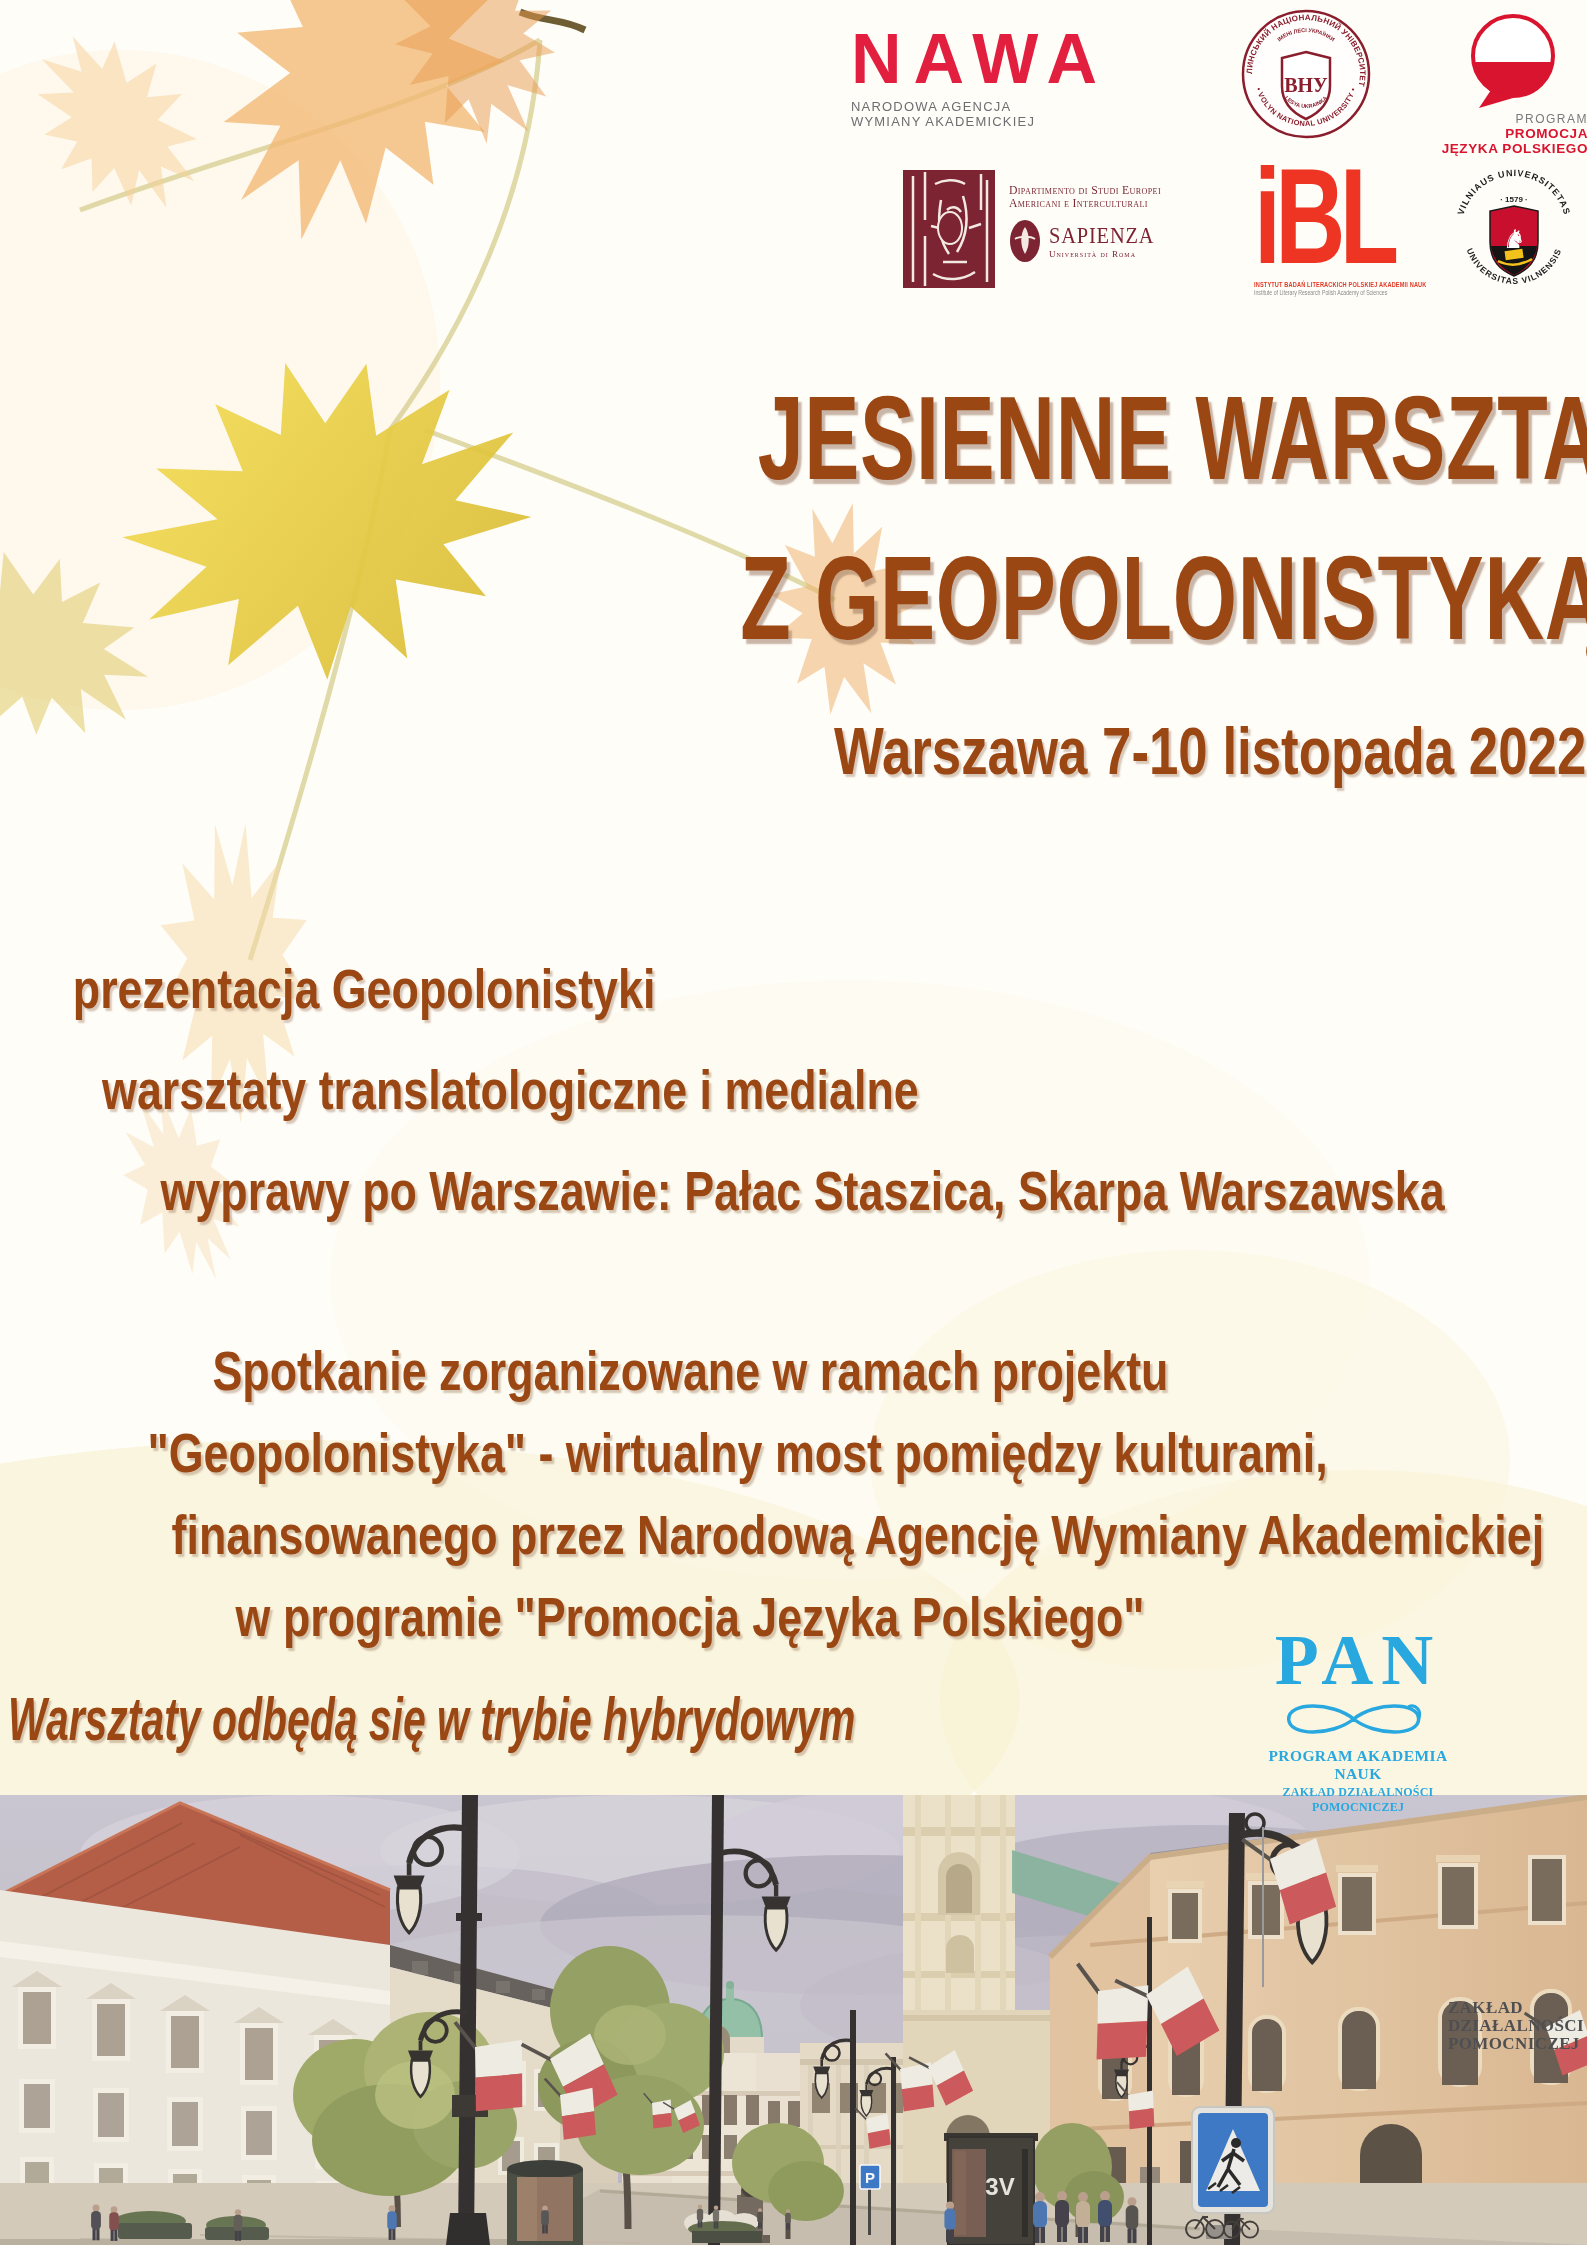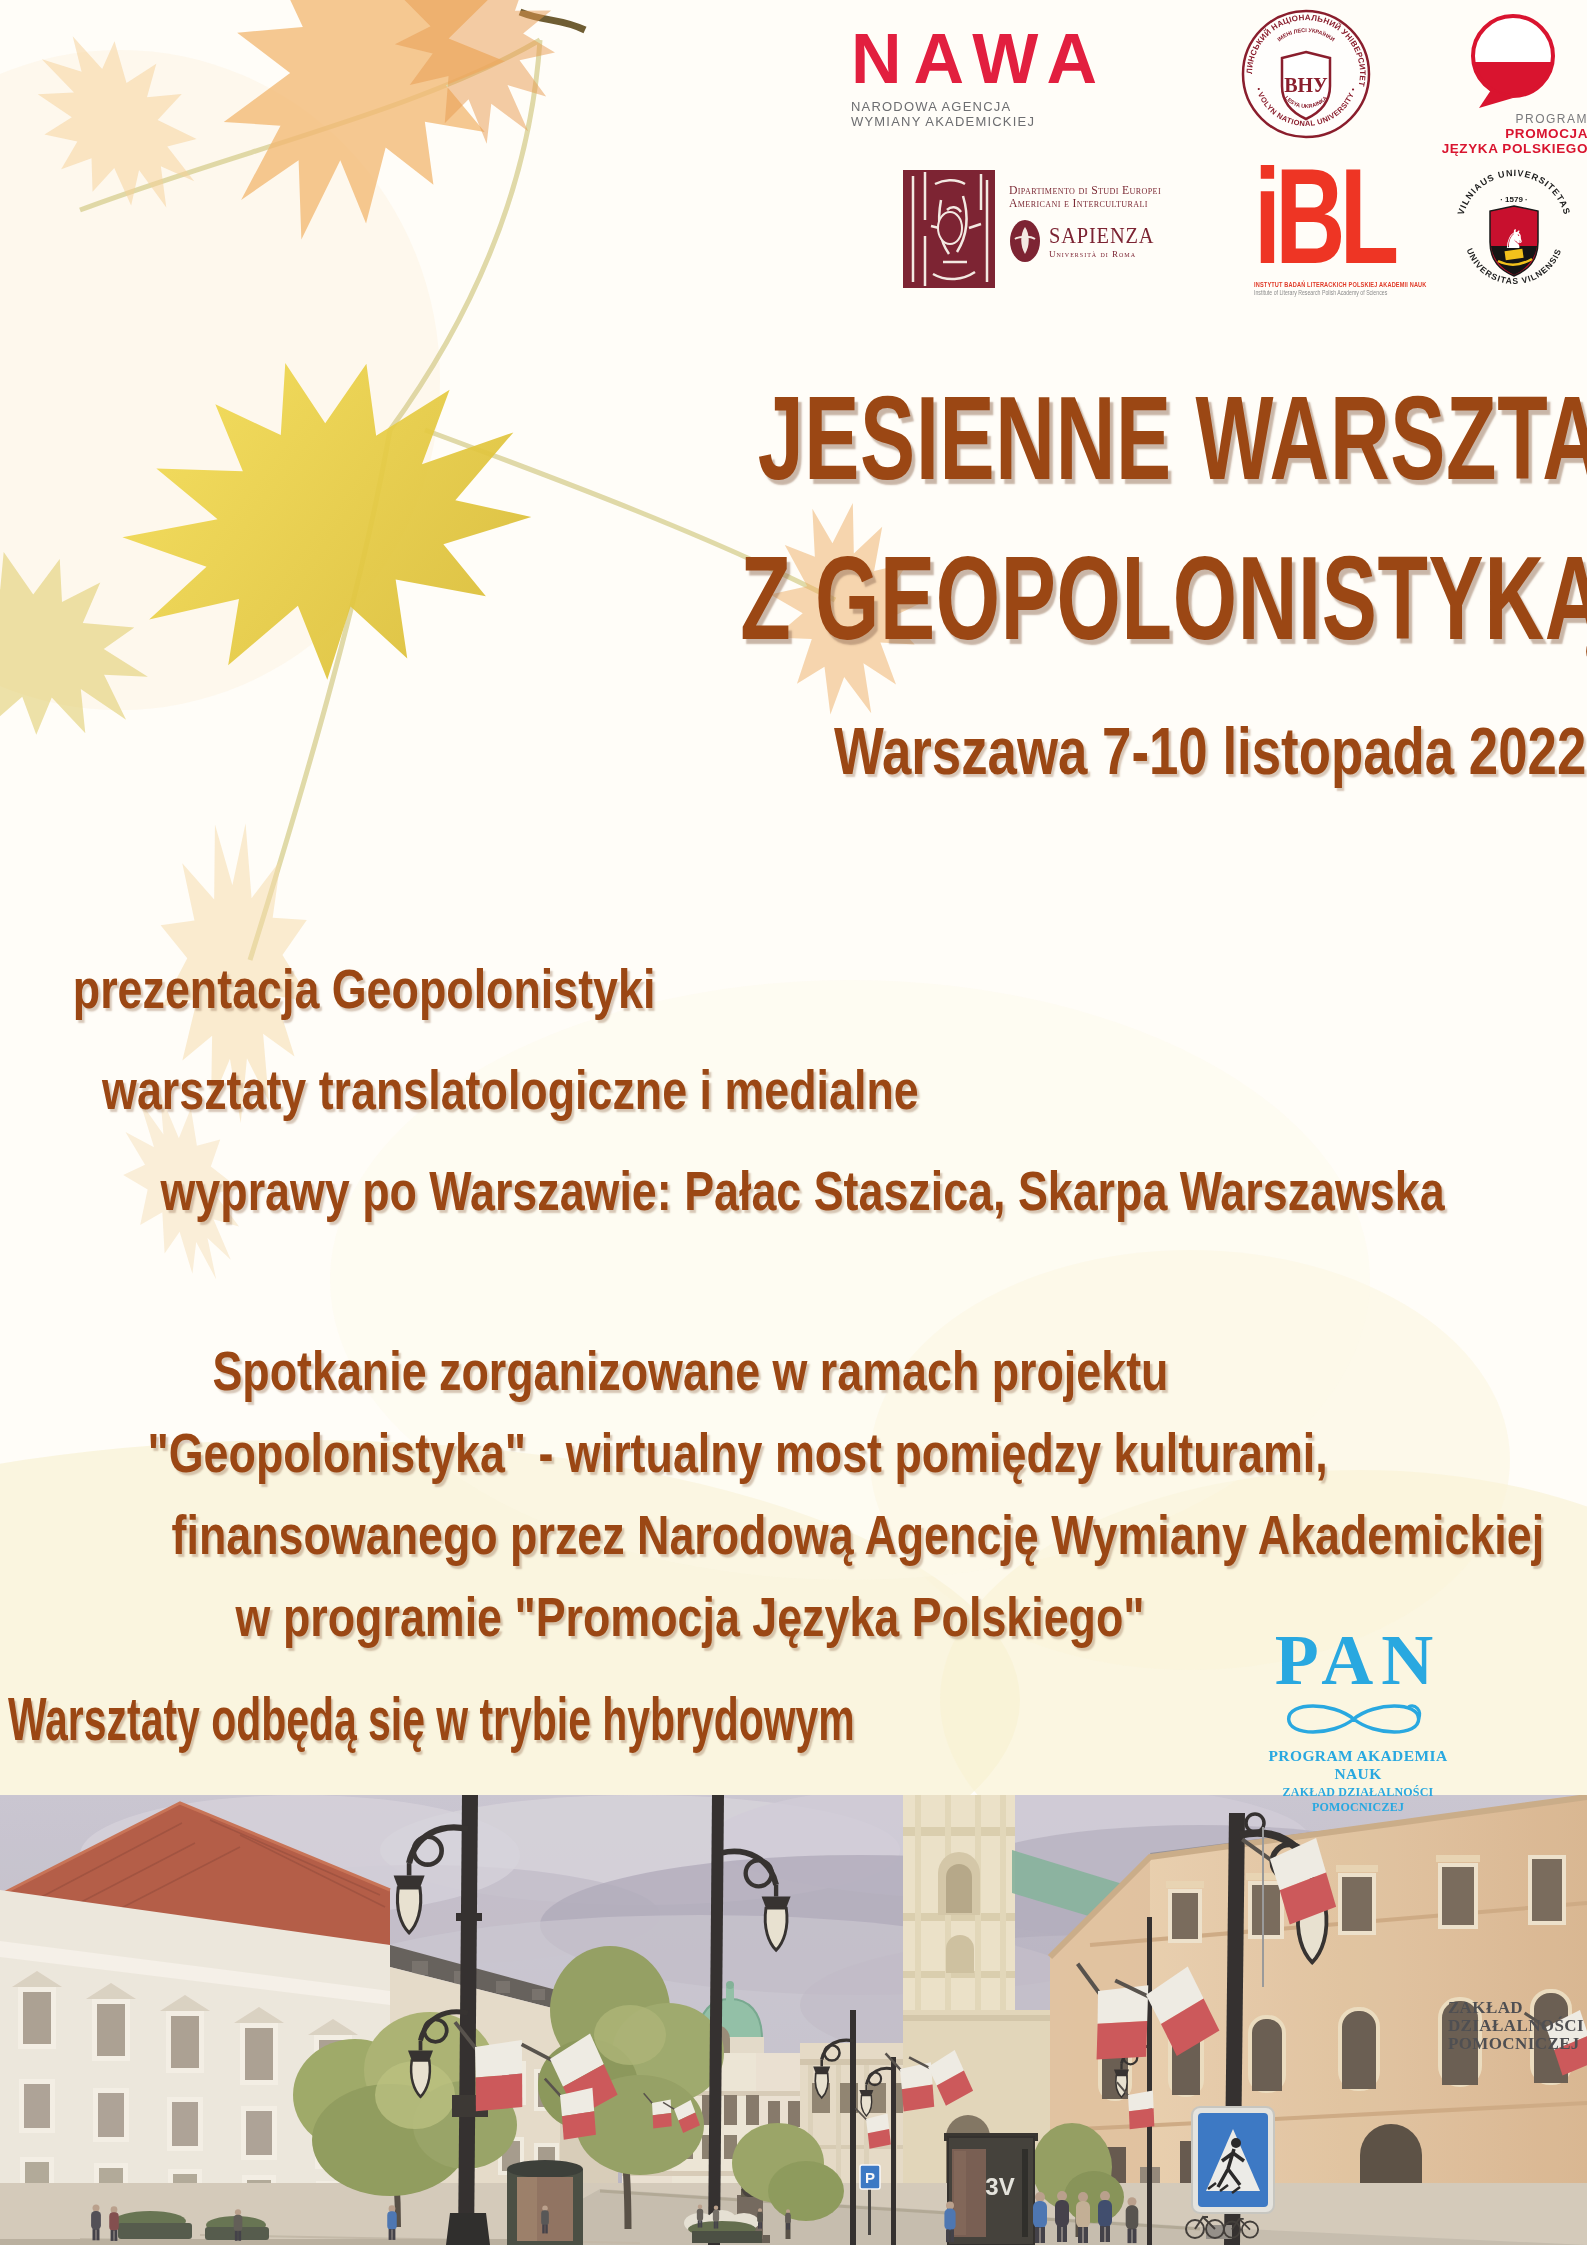--- a/index.html
+++ b/index.html
@@ -16,21 +16,21 @@
   .shadow-big{text-shadow:5px 5px 2px rgba(148,112,88,.5);}
   .shadow-sm{text-shadow:3px 3px 2px rgba(160,124,96,.42);}
   .title-wrap{left:555px;top:368px;width:1032px;text-align:center;}
   .title-line{font-size:118px;font-weight:bold;line-height:1.2;margin-bottom:18px;letter-spacing:1px;}
   .date-wrap{left:740px;top:712px;width:847px;text-align:center;}
   .date-line{font-size:66px;font-weight:bold;line-height:1.2;}
   .program-wrap{left:0;top:938px;width:1442px;text-align:left;}
   .program-wrap .pl{font-size:56px;font-weight:bold;line-height:101px;}
   .project-wrap{left:0;top:1330px;width:1380px;text-align:center;}
   .project-wrap .pl{font-size:56px;font-weight:bold;line-height:82px;}
-  .mode-wrap{left:8px;top:1682px;width:1100px;text-align:left;}
+  .mode-wrap{left:8px;top:1682px;width:1100px;text-align:left;font-style:italic;}
   .mode-line{font-size:62px;font-weight:bold;line-height:1.2;}
   
   .lg-nawa{left:851px;top:26px;}
   .nawa-word{font-size:70px;font-weight:bold;color:#e21f3f;letter-spacing:12px;line-height:.95;}
   .nawa-sub{margin-top:6px;font-size:13px;color:#6d6e71;letter-spacing:1.2px;line-height:15px;}
   .lg-volyn{left:1240px;top:8px;}
   .lg-promocja{left:1438px;top:10px;width:150px;text-align:right;}
   .promo-t1{font-size:12px;color:#7a7a7d;letter-spacing:1.5px;margin-top:2px;}
   .promo-t2{font-size:13.5px;font-weight:bold;color:#d9142f;letter-spacing:.6px;line-height:15px;}
   .lg-sapienza{left:903px;top:170px;display:flex;gap:14px;}

